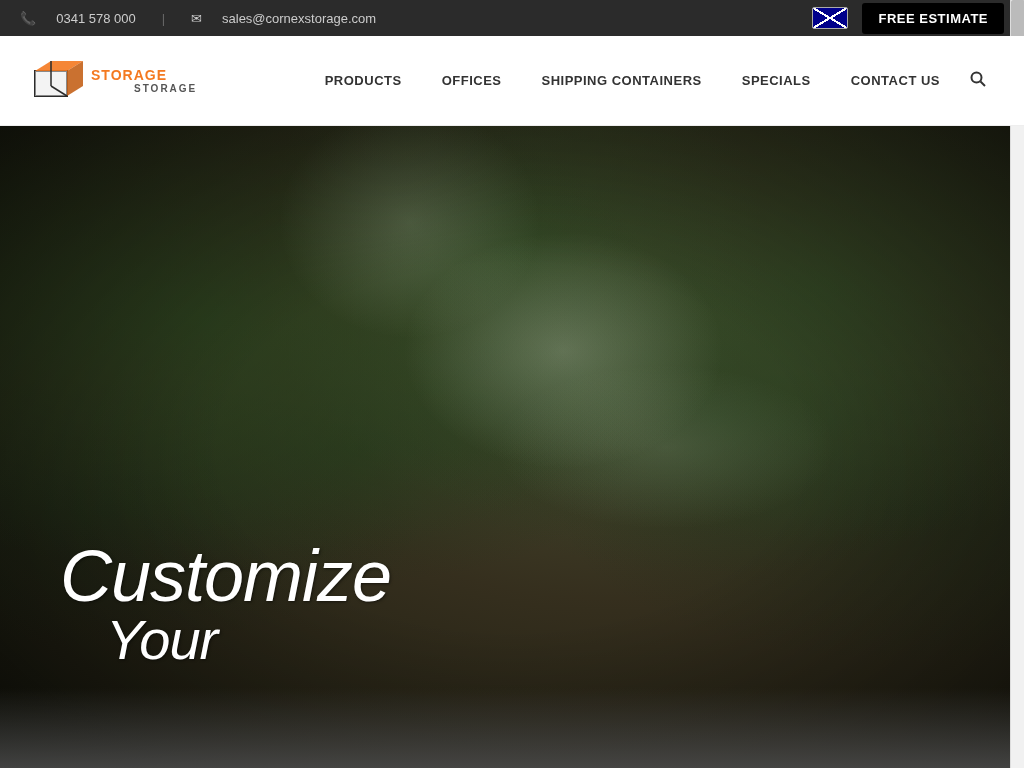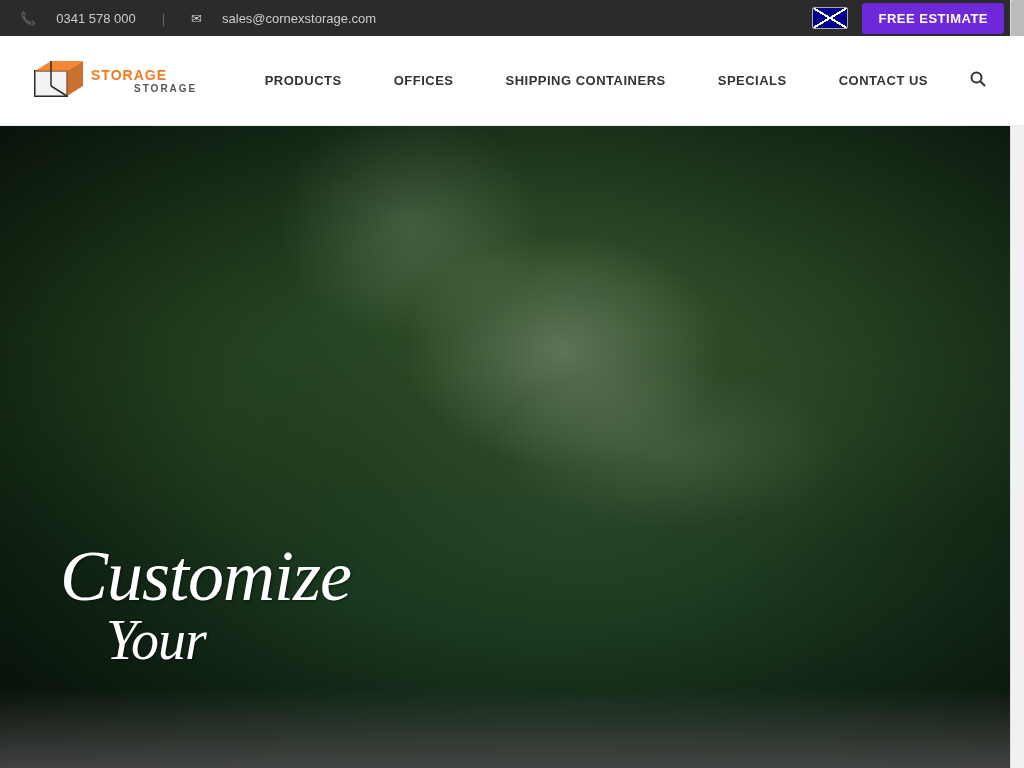--- a/index.html
+++ b/index.html
@@ -52,21 +52,21 @@
     }
     .flag-au::before {
       content: '';
       position: absolute;
       top: 0; left: 0; right: 0; bottom: 0;
       background:
         linear-gradient(to bottom right, transparent calc(50% - 1px), #fff calc(50% - 1px), #fff calc(50% + 1px), transparent calc(50% + 1px)),
         linear-gradient(to bottom left, transparent calc(50% - 1px), #fff calc(50% - 1px), #fff calc(50% + 1px), transparent calc(50% + 1px));
     }
     .free-estimate-btn {
-      background: #6d28d9;
+      background: #000000;
       color: #fff;
       border: none;
       padding: 8px 16px;
       font-size: 13px;
       font-weight: bold;
       cursor: pointer;
       border-radius: 3px;
       text-transform: uppercase;
       letter-spacing: 0.5px;
     }
@@ -86,21 +86,21 @@
       display: flex;
       align-items: center;
       gap: 6px;
       text-decoration: none;
       flex-shrink: 0;
     }
     nav {
       display: flex;
       align-items: center;
       margin-left: auto;
-      gap: 16px;
+      gap: 4px;
     }
     nav a {
       text-decoration: none;
       color: #333;
       font-size: 13px;
       font-weight: 600;
       letter-spacing: 0.5px;
       padding: 10px 18px;
       text-transform: uppercase;
       transition: color 0.2s;
@@ -113,22 +113,21 @@
       color: #333;
       font-size: 16px;
     }
 
     
     .hero {
       position: relative;
       width: 100%;
       height: calc(768px - 36px - 90px);
       overflow: hidden;
-      background: #15803d;
-      font-family: Liberation Serif, serif;
+      background: #b91c1c;
     }
     .hero-bg {
       position: absolute;
       top: 0; left: 0; right: 0; bottom: 0;
       background:
         radial-gradient(ellipse at 60% 40%, rgba(60,80,50,0.9) 0%, rgba(30,50,30,0.85) 40%, rgba(10,20,10,0.95) 100%);
     }
     
     .hero-trees {
       position: absolute;

